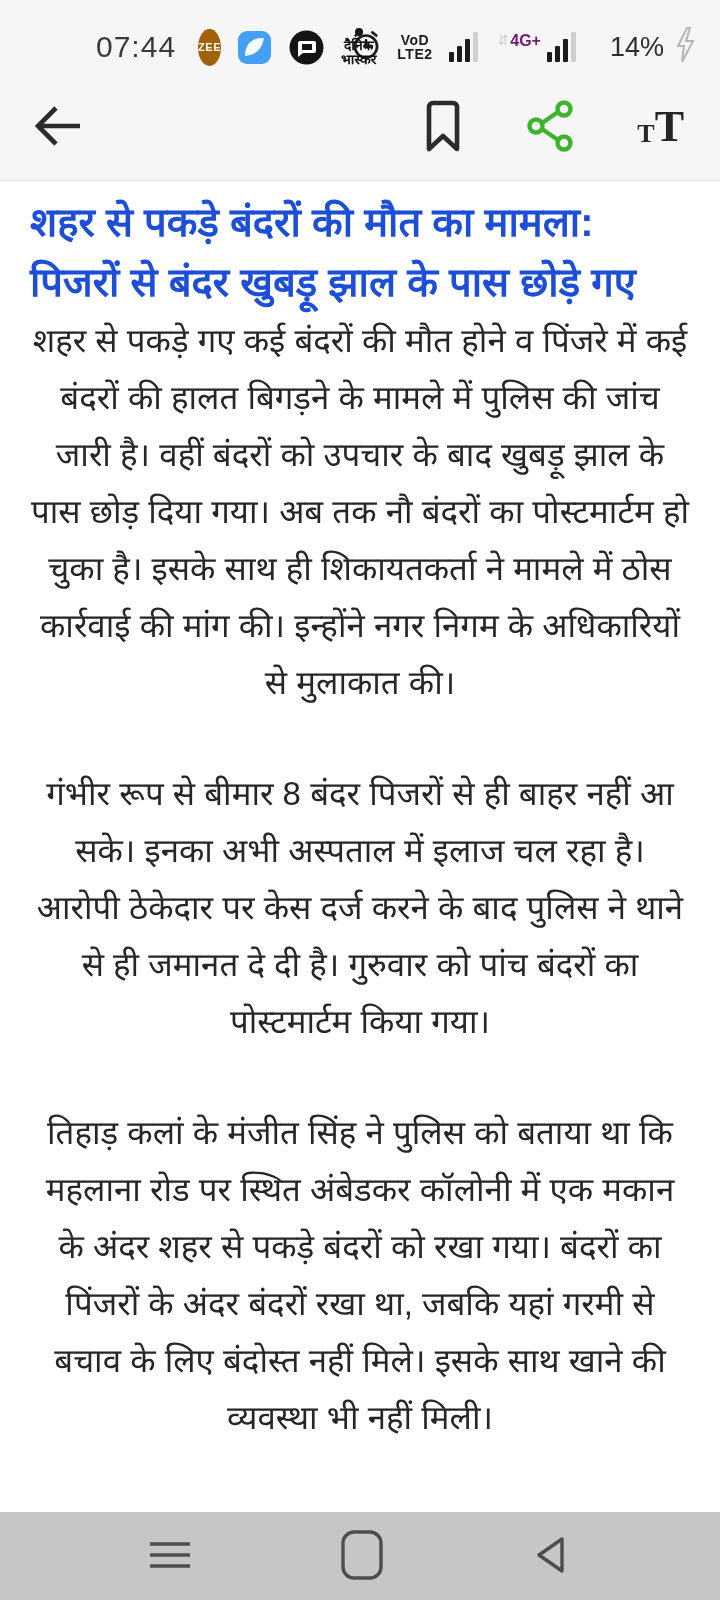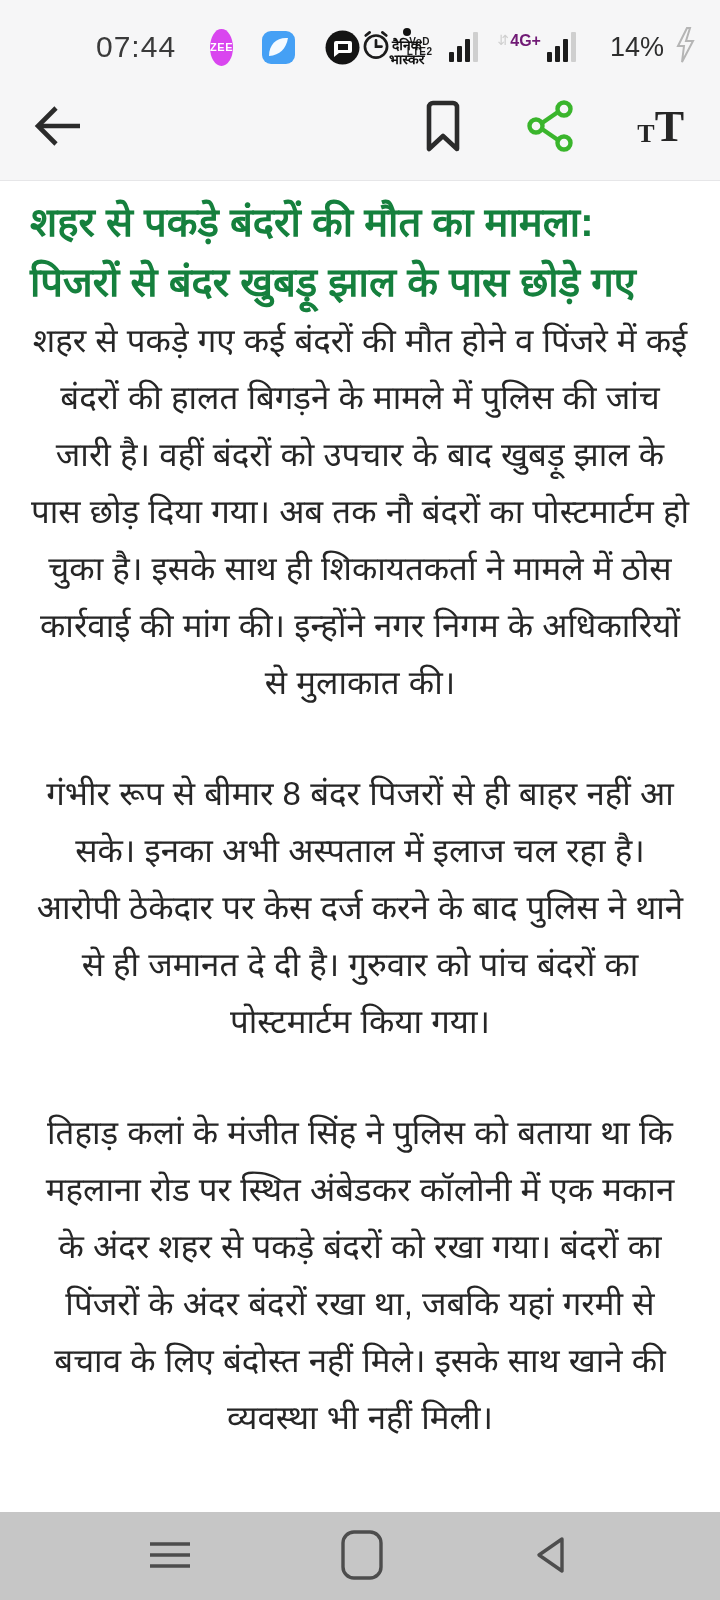--- a/index.html
+++ b/index.html
@@ -13,39 +13,39 @@
   
   .top-chrome {
     background:var(--statusbar-bg,#f6f6f7);
     box-shadow:0 1px 0 #e6e6e8;
     position:absolute; top:0; left:0; right:0; height:180px; z-index:5;
   }
   .status-bar {
     height:84px; display:flex; align-items:center;
     padding:10px 24px 0 96px; color:#2e2e2e;
   }
-  .sb-left { display:flex; align-items:center; gap:28px; flex:1; min-width:0; }
+  .sb-left { display:flex; align-items:center; gap:16px; flex:1; min-width:0; }
   .sb-time { font-size:30px; color:#3a3a3a; letter-spacing:1px; margin-right:6px; }
   .sb-right { display:flex; align-items:center; gap:10px; }
 
-  .zee-icon { width:37px; height:37px; border-radius:50%; background:#d946ef;
+  .zee-icon { width:37px; height:37px; border-radius:50%; background:#a16207;
     color:#fff; font-size:11px; font-weight:bold; display:flex; align-items:center;
     justify-content:center; letter-spacing:.5px; }
   .blue-icon { width:35px; height:35px; }
   .chat-icon { width:37px; height:37px; }
   .bhaskar-icon { display:flex; flex-direction:column; align-items:center; line-height:1; }
   .bhaskar-icon .bdot { width:8px; height:8px; border-radius:50%; background:#111; margin-bottom:2px; }
   .bhaskar-icon .bline { font-size:14px; font-weight:bold; color:#111; transform:scaleY(.95); }
   .fb-icon { width:33px; height:33px; border-radius:6px; background:#141414; color:#fff;
     display:flex; align-items:flex-end; justify-content:center;
     font-size:26px; font-weight:bold; font-family:"Liberation Serif",serif; line-height:.95; overflow:hidden; }
   .more-dot { width:11px; height:11px; border-radius:50%; background:#141414; margin-left:8px; }
 
   .volte { display:flex; flex-direction:column; align-items:center; line-height:1;
-    font-weight:bold; color:#1c1c1c; font-size:10px; letter-spacing:.5px; margin:0 2px; }
+    font-weight:bold; color:#1c1c1c; font-size:14px; letter-spacing:.5px; margin:0 2px; }
   .sig { display:flex; align-items:flex-end; gap:3px; height:30px; margin:0 4px; }
   .sig i { display:block; width:5px; background:#1c1c1c; border-radius:1px; }
   .sig i.h1{height:10px} .sig i.h2{height:16px} .sig i.h3{height:23px}
   .sig i.h4{height:30px; background:#cfcfcf;}
   .net-group { display:flex; align-items:flex-end; margin-left:6px; }
   .net-label { font-size:16px; font-weight:bold; color:#701a75; margin-right:2px;
     position:relative; top:-12px; }
   .sync-glyph { font-size:14px; color:#cfcfcf; position:relative; top:-14px; margin-right:1px; }
   .batt-pct { font-size:27px; color:#2e2e2e; margin-left:20px; }
 
@@ -55,21 +55,21 @@
   .icon-btn { background:none; border:none; padding:0; cursor:pointer; display:flex;
     align-items:center; justify-content:center; }
   .tsize { display:flex; align-items:flex-end; color:#262626; font-weight:bold; line-height:.8;
     font-family:"Liberation Serif",serif; }
   .tsize .small { font-size:26px; }
   .tsize .large { font-size:44px; }
 
   
   .content { position:absolute; top:180px; left:0; right:0; bottom:0;
     background:#fff; padding:8px 30px 0 30px; overflow:hidden; }
-  .headline { font-size:40px; font-weight:bold; color:#15803d; line-height:60px;
+  .headline { font-size:40px; font-weight:bold; color:#1d4ed8; line-height:60px;
     letter-spacing:0; margin-top:4px; }
   .byline { margin-top:12px; margin-bottom:66px; display:flex; align-items:center;
     font-size:29px; color:#a4a4a4; }
   .byline .divider { width:2px; height:32px; background:#dcdcdc; margin:0 14px; }
   .para { font-size:33px; color:#262626; line-height:57px; margin-bottom:54px;
     text-align:center; }
 
   
   .nav-bar { position:absolute; left:0; right:0; bottom:0; height:88px;
     background:var(--navbar-bg,#c6c6c6); z-index:10;

